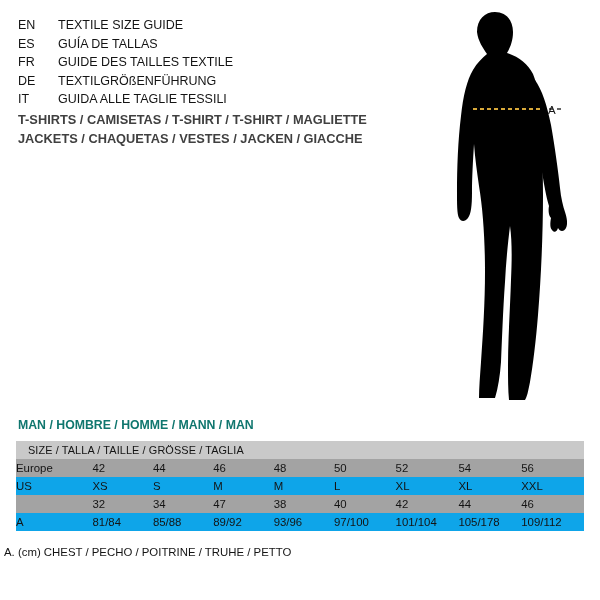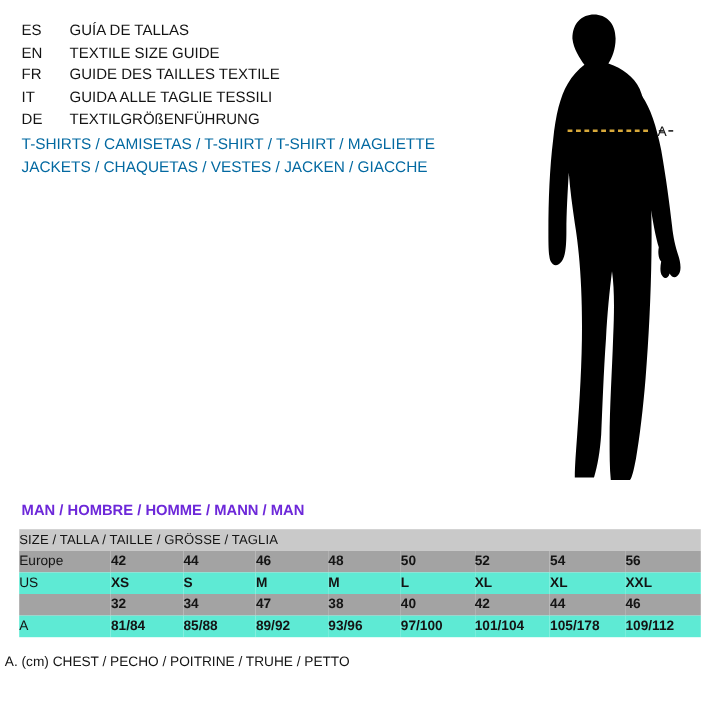--- a/index.html
+++ b/index.html
@@ -47,23 +47,23 @@
 
   
   .cat-block {
     position: absolute;
     left: 18px;
     top: 110px;
     width: 400px;
   }
   .cat-line {
     font-size: 12.8px;
-    font-weight: normal;
+    font-weight: bold;
     line-height: 19px;
-    color: #0369a1;
+    color: #404040;
     white-space: nowrap;
   }
 
   
   .figure {
     position: absolute;
     left: 415px;
     top: 10px;
     width: 170px;
     height: 395px;
@@ -77,86 +77,86 @@
     color: #141414;
   }
 
   
   .man-title {
     position: absolute;
     left: 18px;
     top: 418px;
     font-size: 12.3px;
     font-weight: bold;
-    color: #6d28d9;
+    color: #0f766e;
     white-space: nowrap;
   }
   table.size-table {
     position: absolute;
     left: 16px;
     top: 441px;
     width: 568px;
     border-collapse: collapse;
     font-size: 11.4px;
   }
   table.size-table td {
     padding: 3px 0 3px 0;
     color: #141414;
   }
   tr.hdr {
     background: #c9c9c9;
   }
   tr.hdr td {
     font-size: 10.9px;
-    padding-left: 0;
+    padding-left: 12px;
     font-weight: normal;
     letter-spacing: 0.1px;
   }
   tr.shade { background: #a3a3a3; }
-  tr.plain { background: #5eead4; }
+  tr.plain { background: #0ea5e9; }
   td.lbl {
     padding-left: 4px;
     width: 86px;
   }
-  td.val { width: 68px; text-align: left; font-weight: bold; }
+  td.val { width: 68px; text-align: left; }
 
   .footnote {
     position: absolute;
     left: 4px;
     top: 546px;
     font-size: 11.4px;
     color: #141414;
     white-space: nowrap;
   }
 </style>
 </head>
 <body>
 
 <div class="page">
 
   <div class="lang-block">
     <div class="lang-row">
+      <span class="lang-code">EN</span>
+      <span class="lang-text">TEXTILE SIZE GUIDE</span>
+    </div>
+    <div class="lang-row">
       <span class="lang-code">ES</span>
       <span class="lang-text">GUÍA DE TALLAS</span>
     </div>
     <div class="lang-row">
-      <span class="lang-code">EN</span>
-      <span class="lang-text">TEXTILE SIZE GUIDE</span>
-    </div>
-    <div class="lang-row">
       <span class="lang-code">FR</span>
       <span class="lang-text">GUIDE DES TAILLES TEXTILE</span>
     </div>
     <div class="lang-row">
+      <span class="lang-code">DE</span>
+      <span class="lang-text">TEXTILGRÖßENFÜHRUNG</span>
+    </div>
+    <div class="lang-row">
       <span class="lang-code">IT</span>
       <span class="lang-text">GUIDA ALLE TAGLIE TESSILI</span>
-    </div>
-    <div class="lang-row">
-      <span class="lang-code">DE</span>
-      <span class="lang-text">TEXTILGRÖßENFÜHRUNG</span>
     </div>
   </div>
 
   <div class="cat-block">
     <div class="cat-line">T-SHIRTS / CAMISETAS / T-SHIRT / T-SHIRT / MAGLIETTE</div>
     <div class="cat-line">JACKETS / CHAQUETAS / VESTES / JACKEN / GIACCHE</div>
   </div>
 
   <div class="figure">
     <svg width="170" height="395" viewBox="0 0 170 395" xmlns="http://www.w3.org/2000/svg">

